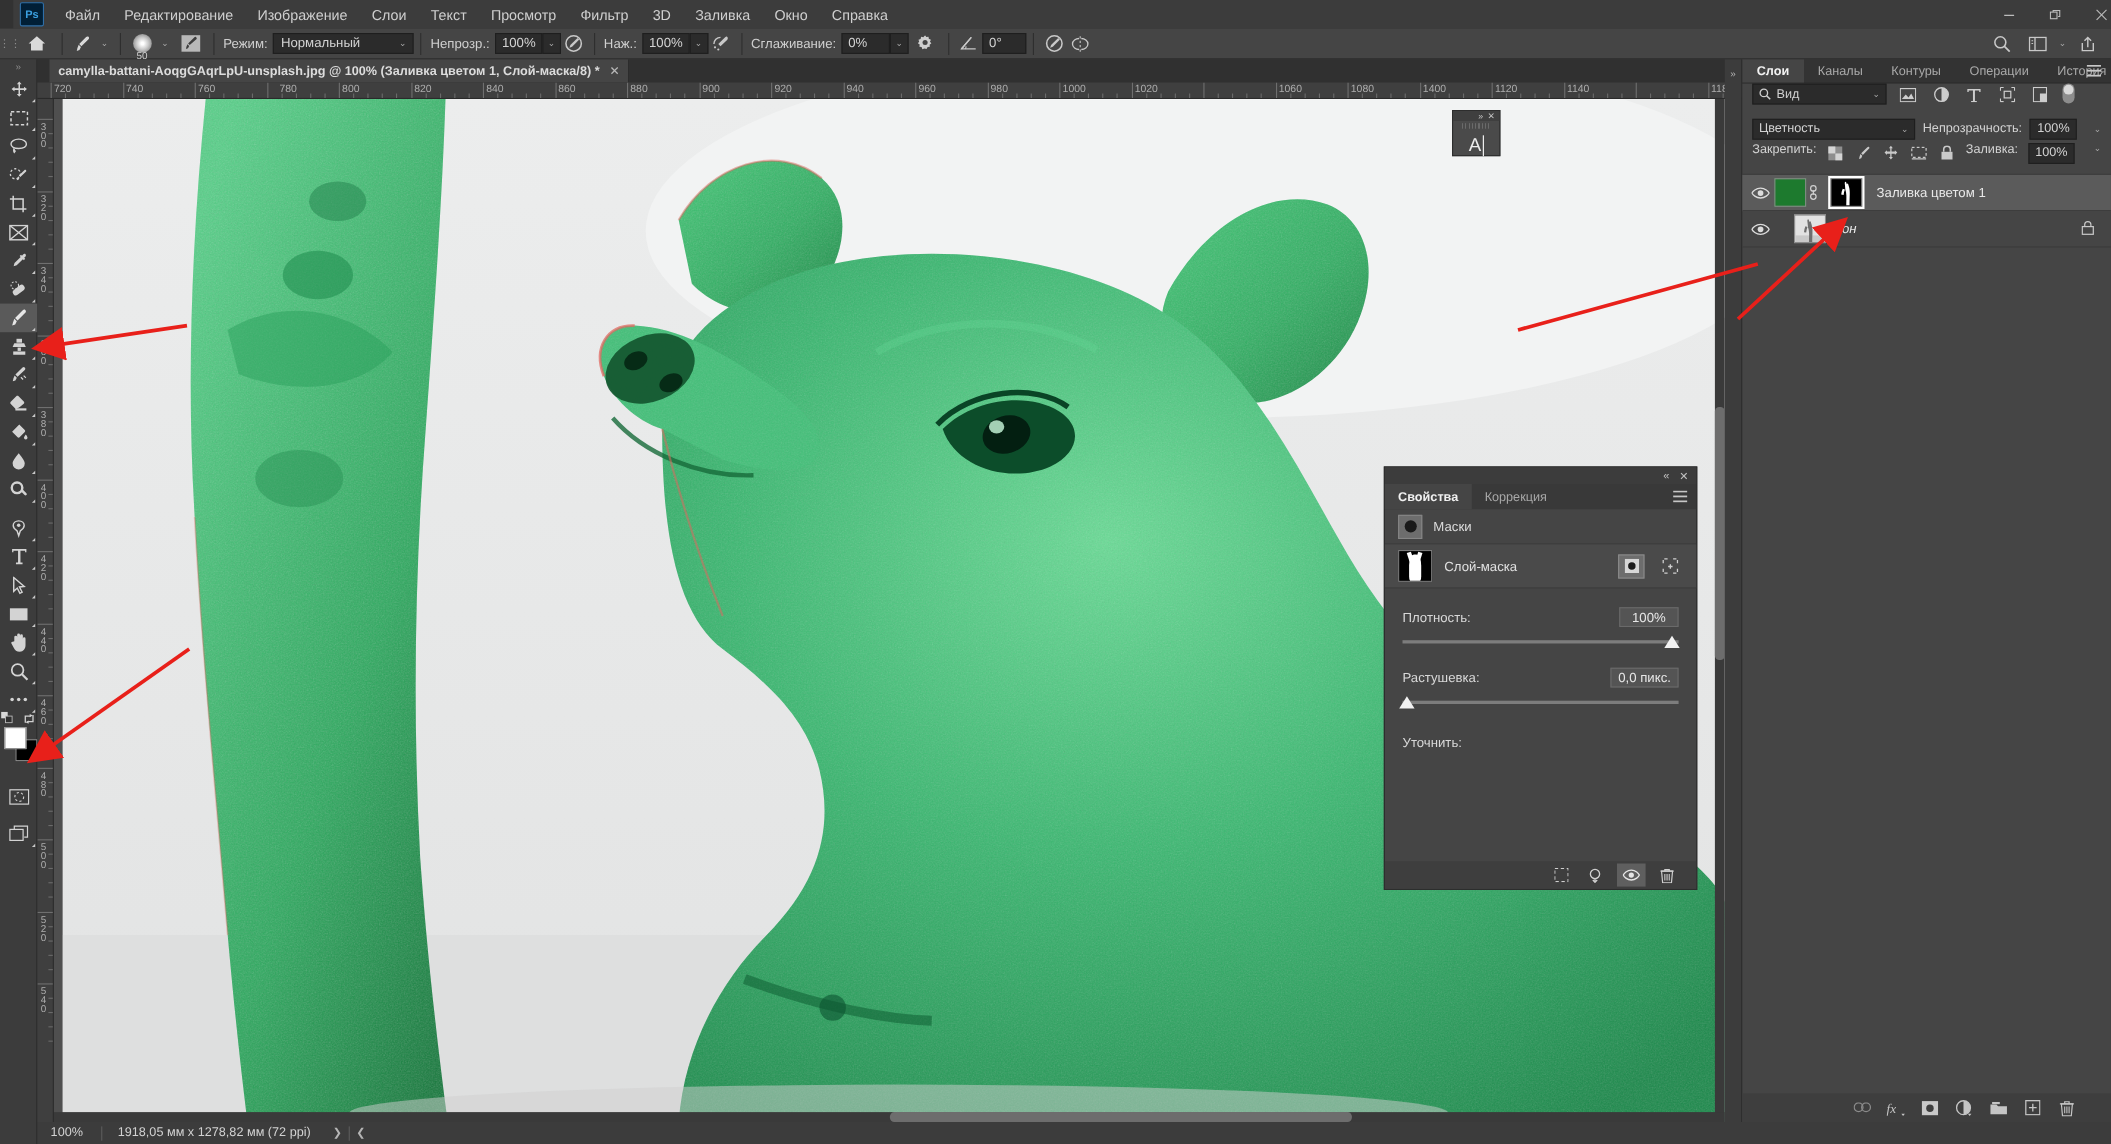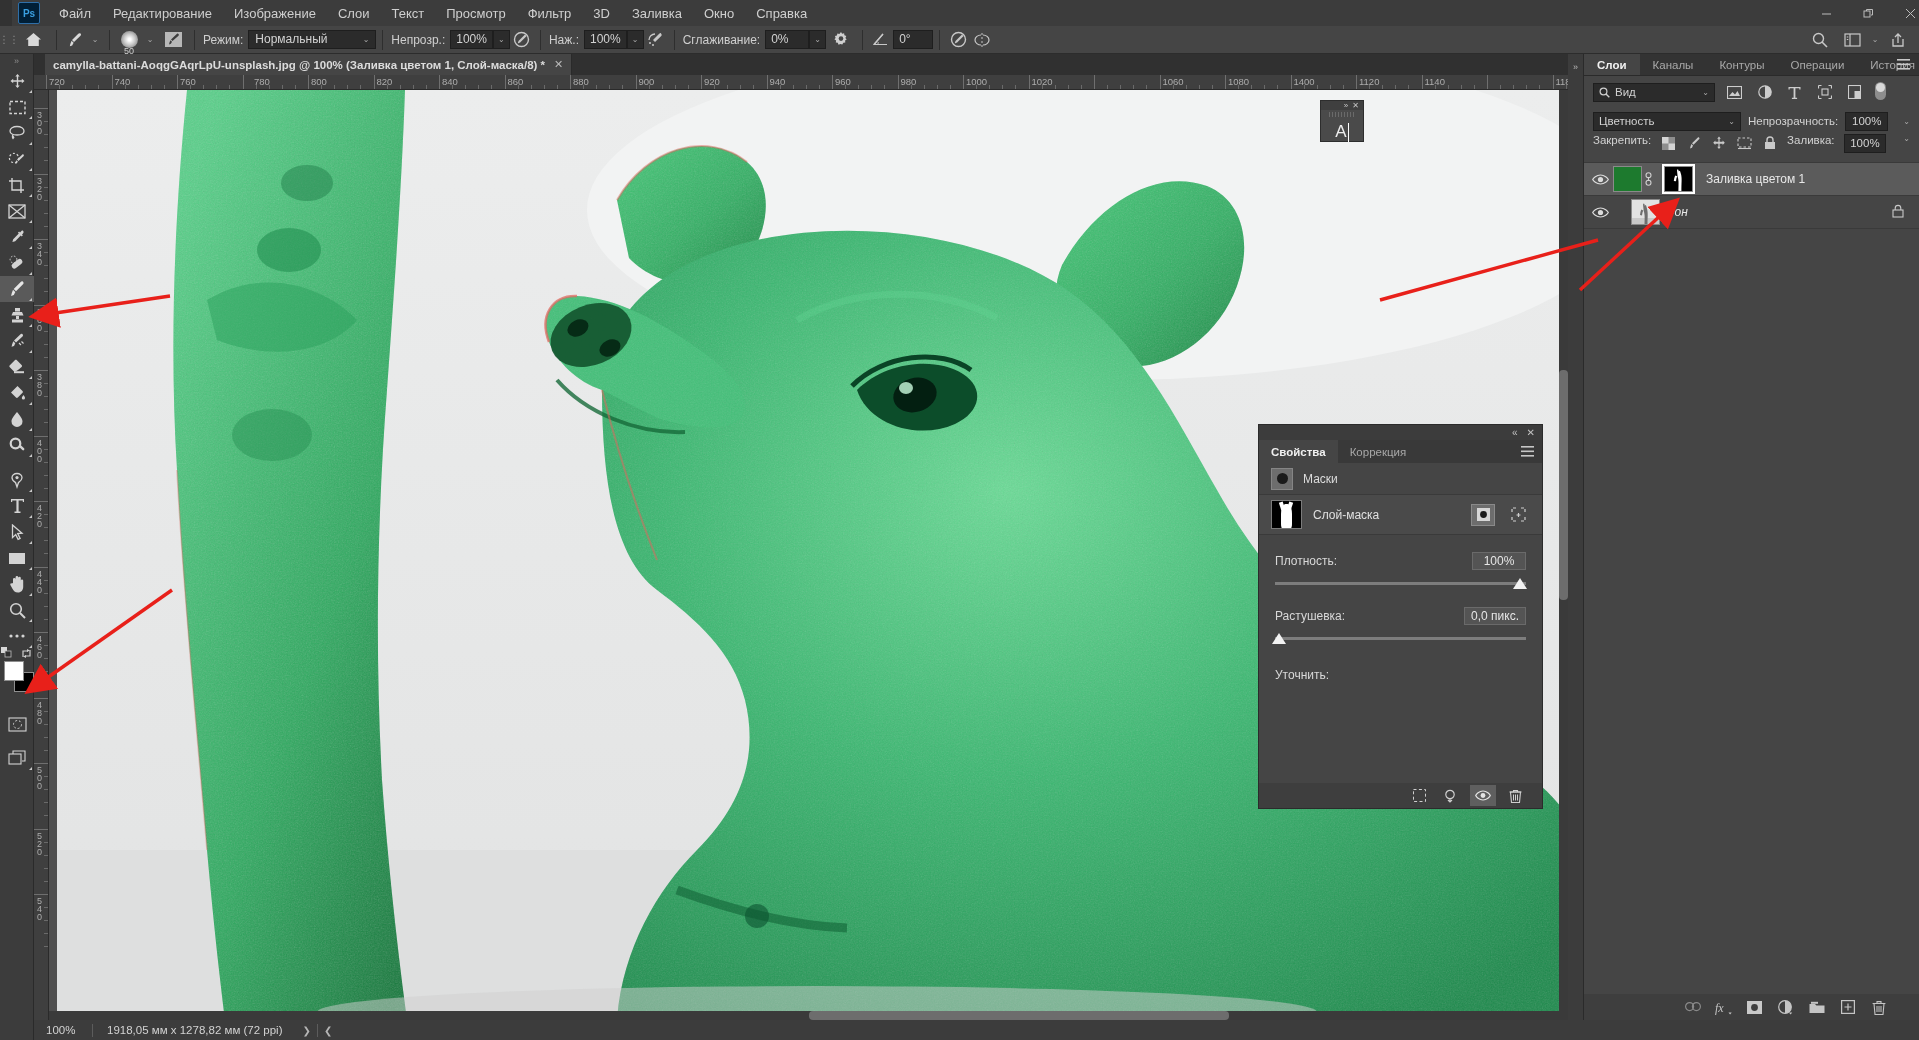--- a/index.html
+++ b/index.html
@@ -178,21 +178,21 @@
     background:#3c3c3c; }
   .dock-edge .ic { width:15px; height:26px; display:flex; align-items:center;
     justify-content:center; color:#b9b9b9; font-size:9px; }
   .ptabs { height:22px; background:#333; display:flex; align-items:stretch;
     position:relative; border-bottom:1px solid #2a2a2a; }
   .ptabs .t { padding:0 13px; display:flex; align-items:center; font-size:11.5px;
     color:#a9a9a9; }
   .ptabs .t.active { background:#454545; color:#f2f2f2; font-weight:bold; }
   .ptabs .hamb { position:absolute; right:9px; top:5px; color:#c8c8c8; font-size:11px; }
   .layerbody { background:#454545; height:944px; position:relative; }
-  .filter-row { height:28px; display:flex; align-items:center; padding:16px 9px; gap:9px; }
+  .filter-row { height:28px; display:flex; padding:0 9px; gap:9px; }
   .filter-combo { width:122px; height:19px; background:#2b2b2b; border:1px solid #1e1e1e;
     display:flex; align-items:center; padding:0 5px; gap:5px; color:#cfcfcf;
     font-size:11.5px; }
   .fic { width:21px; height:20px; display:flex; align-items:center;
     justify-content:center; color:#cdcdcd; }
   .toggle-pill { width:13px; height:20px; display:flex; align-items:flex-start;
     justify-content:center; }
   .pill { width:11px; height:18px; border-radius:6px; background:#8d8d8d;
     position:relative; }
   .pill:after { content:''; position:absolute; left:1px; top:1px; width:9px;

